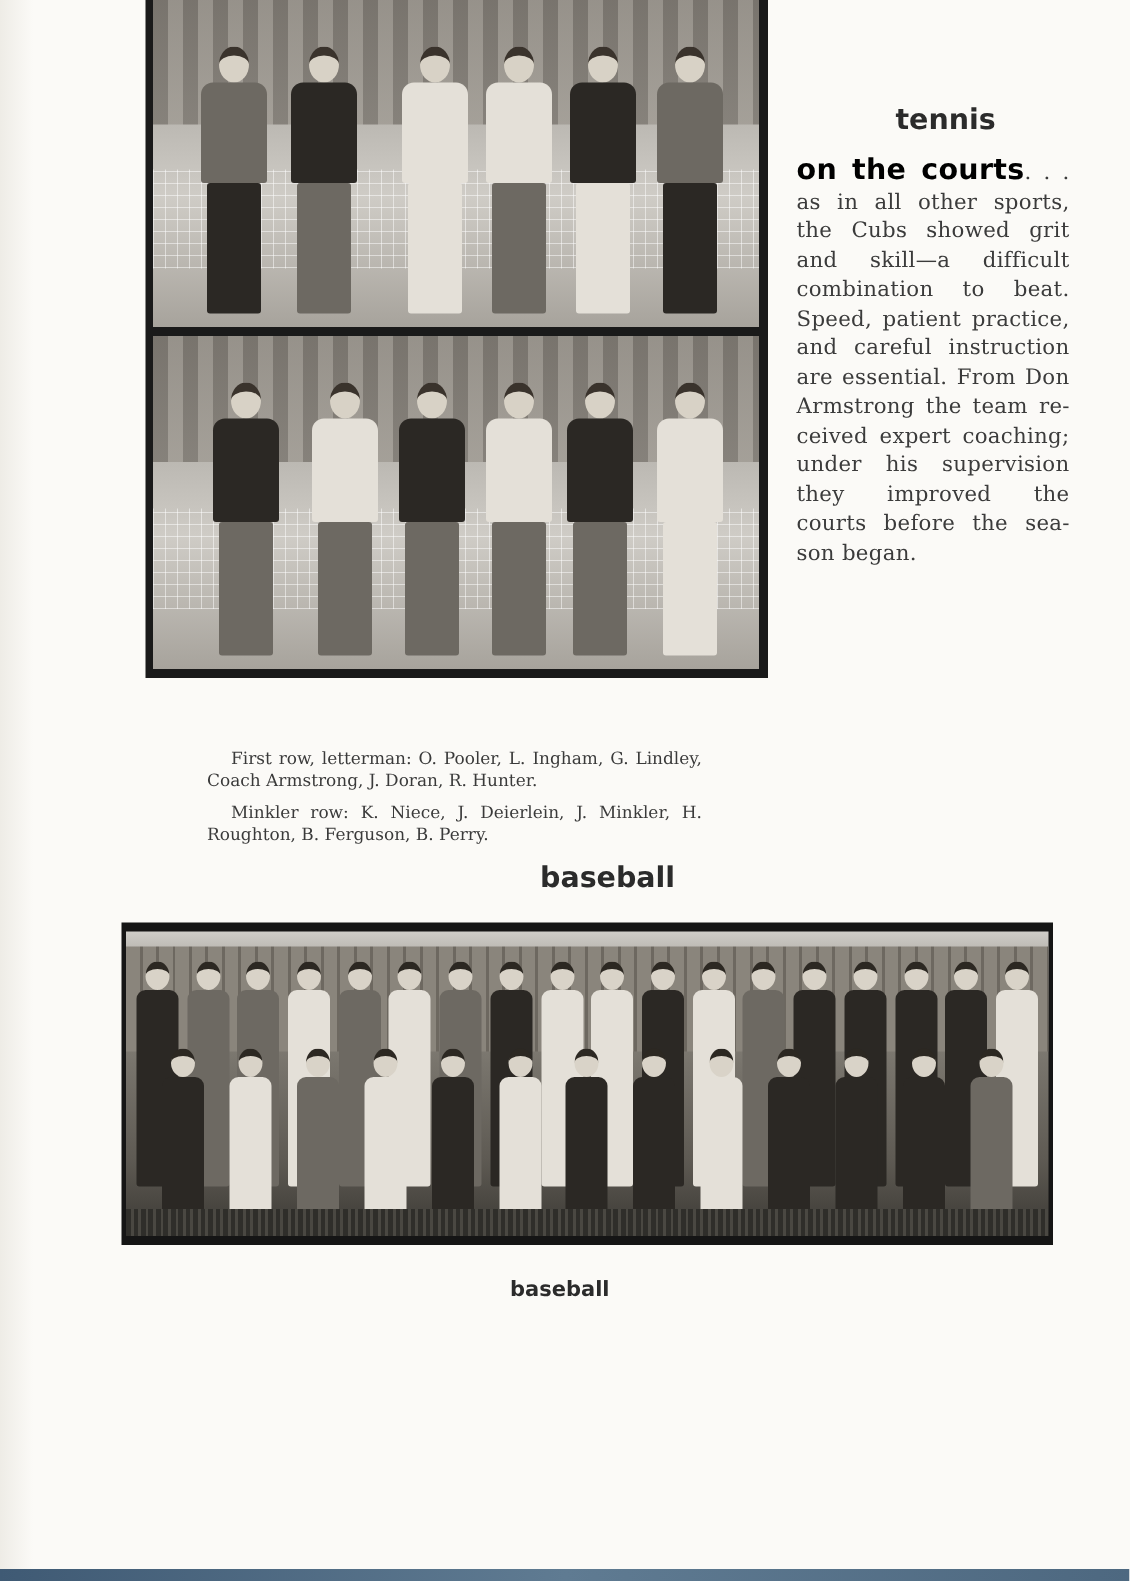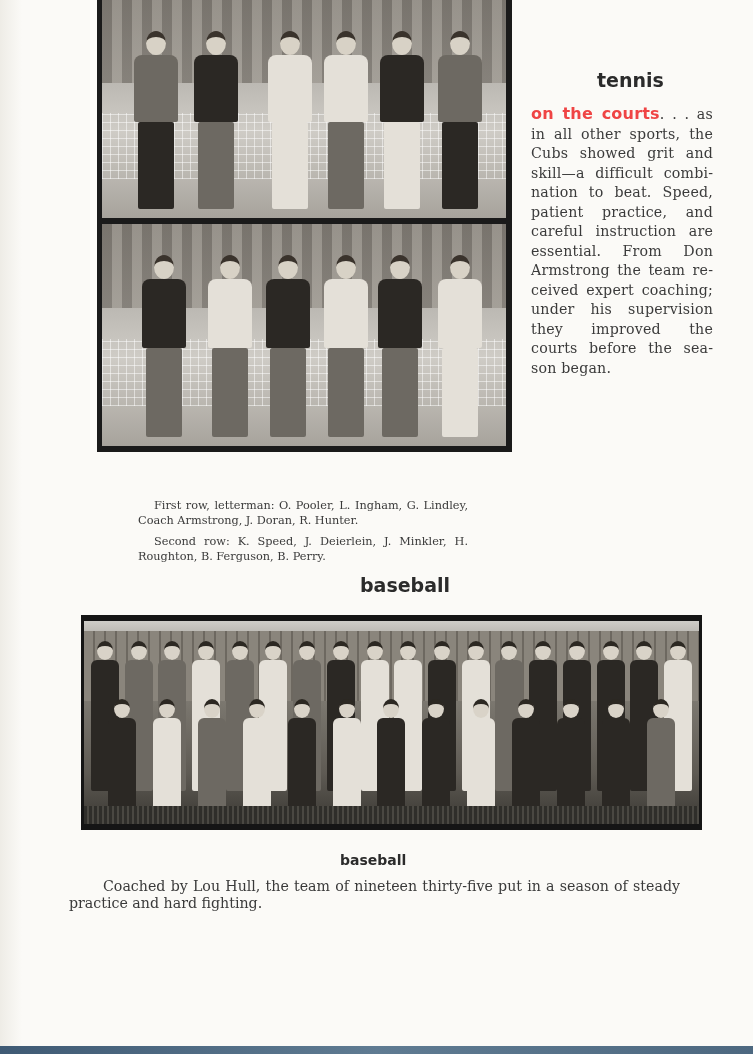--- a/index.html
+++ b/index.html
@@ -89,21 +89,21 @@
   }
   .tennis-heading { left:597px; top:53px; font-size:19px;margin-top:16px; }
   .baseball-heading { left:360px; top:574px; font-size:19px; }
   .baseball-subheading { left:340px; top:852px; font-size:14px; }
 
   .tennis-body {
     position:absolute; left:531px; top:104px; width:182px;
     font-size:14.2px; line-height:19.5px; text-align:justify; color:#3b3b3b;
     letter-spacing:.2px; hyphens:manual;
   }
-  .lead { font-family:"DejaVu Sans", sans-serif; font-weight:bold; color:#ef4444; font-size:16px; }
+  .lead { font-family:"DejaVu Sans", sans-serif; font-weight:bold; color:#000000; font-size:19px; }
 
   .caption {
     position:absolute; left:121px; width:364px;
     font-size:11.3px; line-height:15px; color:#3a3a3a; text-align:justify;
   }
   .caption.first { top:481px; }
   .caption.second { top:517px; }
   .caption p { margin:17px; text-indent:16px; }
 
   .baseball-body {
@@ -191,21 +191,21 @@
 
 <div class="heading tennis-heading">tennis</div>
 <div class="tennis-body">
   <span class="lead">on the courts</span><span>. . . as in all other sports, the Cubs showed grit and skill—a difficult combi­nation to beat. Speed, patient practice, and careful instruction are essential. From Don Armstrong the team re­ceived expert coach­ing; under his supervi­sion they improved the courts before the sea­son began.</span>
 </div>
 
 <div class="caption first">
   <p>First row, letterman: O. Pooler, L. Ingham, G. Lindley, Coach Armstrong, J. Doran, R. Hunter.</p>
 </div>
 <div class="caption second">
-  <p>Second row: K. Speed, J. Deierlein, J. Minkler, H. Rough­ton, B. Ferguson, B. Perry.</p>
+  <p>Minkler row: K. Niece, J. Deierlein, J. Minkler, H. Rough­ton, B. Ferguson, B. Perry.</p>
 </div>
 
 <div class="heading baseball-heading">baseball</div>
 
 <div class="baseball-photo-frame">
   <div class="baseball-photo" title="Baseball team group photo in front of wooden fence">
     <div class="fence"></div>
     <div class="bb-row back">
       <div class="bb-man">
           <div class="h"></div>
@@ -334,16 +334,15 @@
           <div class="b mid"></div>
         </div>
     </div>
     <div class="grass"></div>
   </div>
 </div>
 
 <div class="heading baseball-subheading">baseball</div>
 
 <div class="baseball-body">
-  <p class="indent">Coached by Lou Hull, the team of nineteen thirty-five put in a season of steady practice and hard fighting.</p>
 </div>
 
 <div class="bottom-strip"></div>
 
 </body></html>

